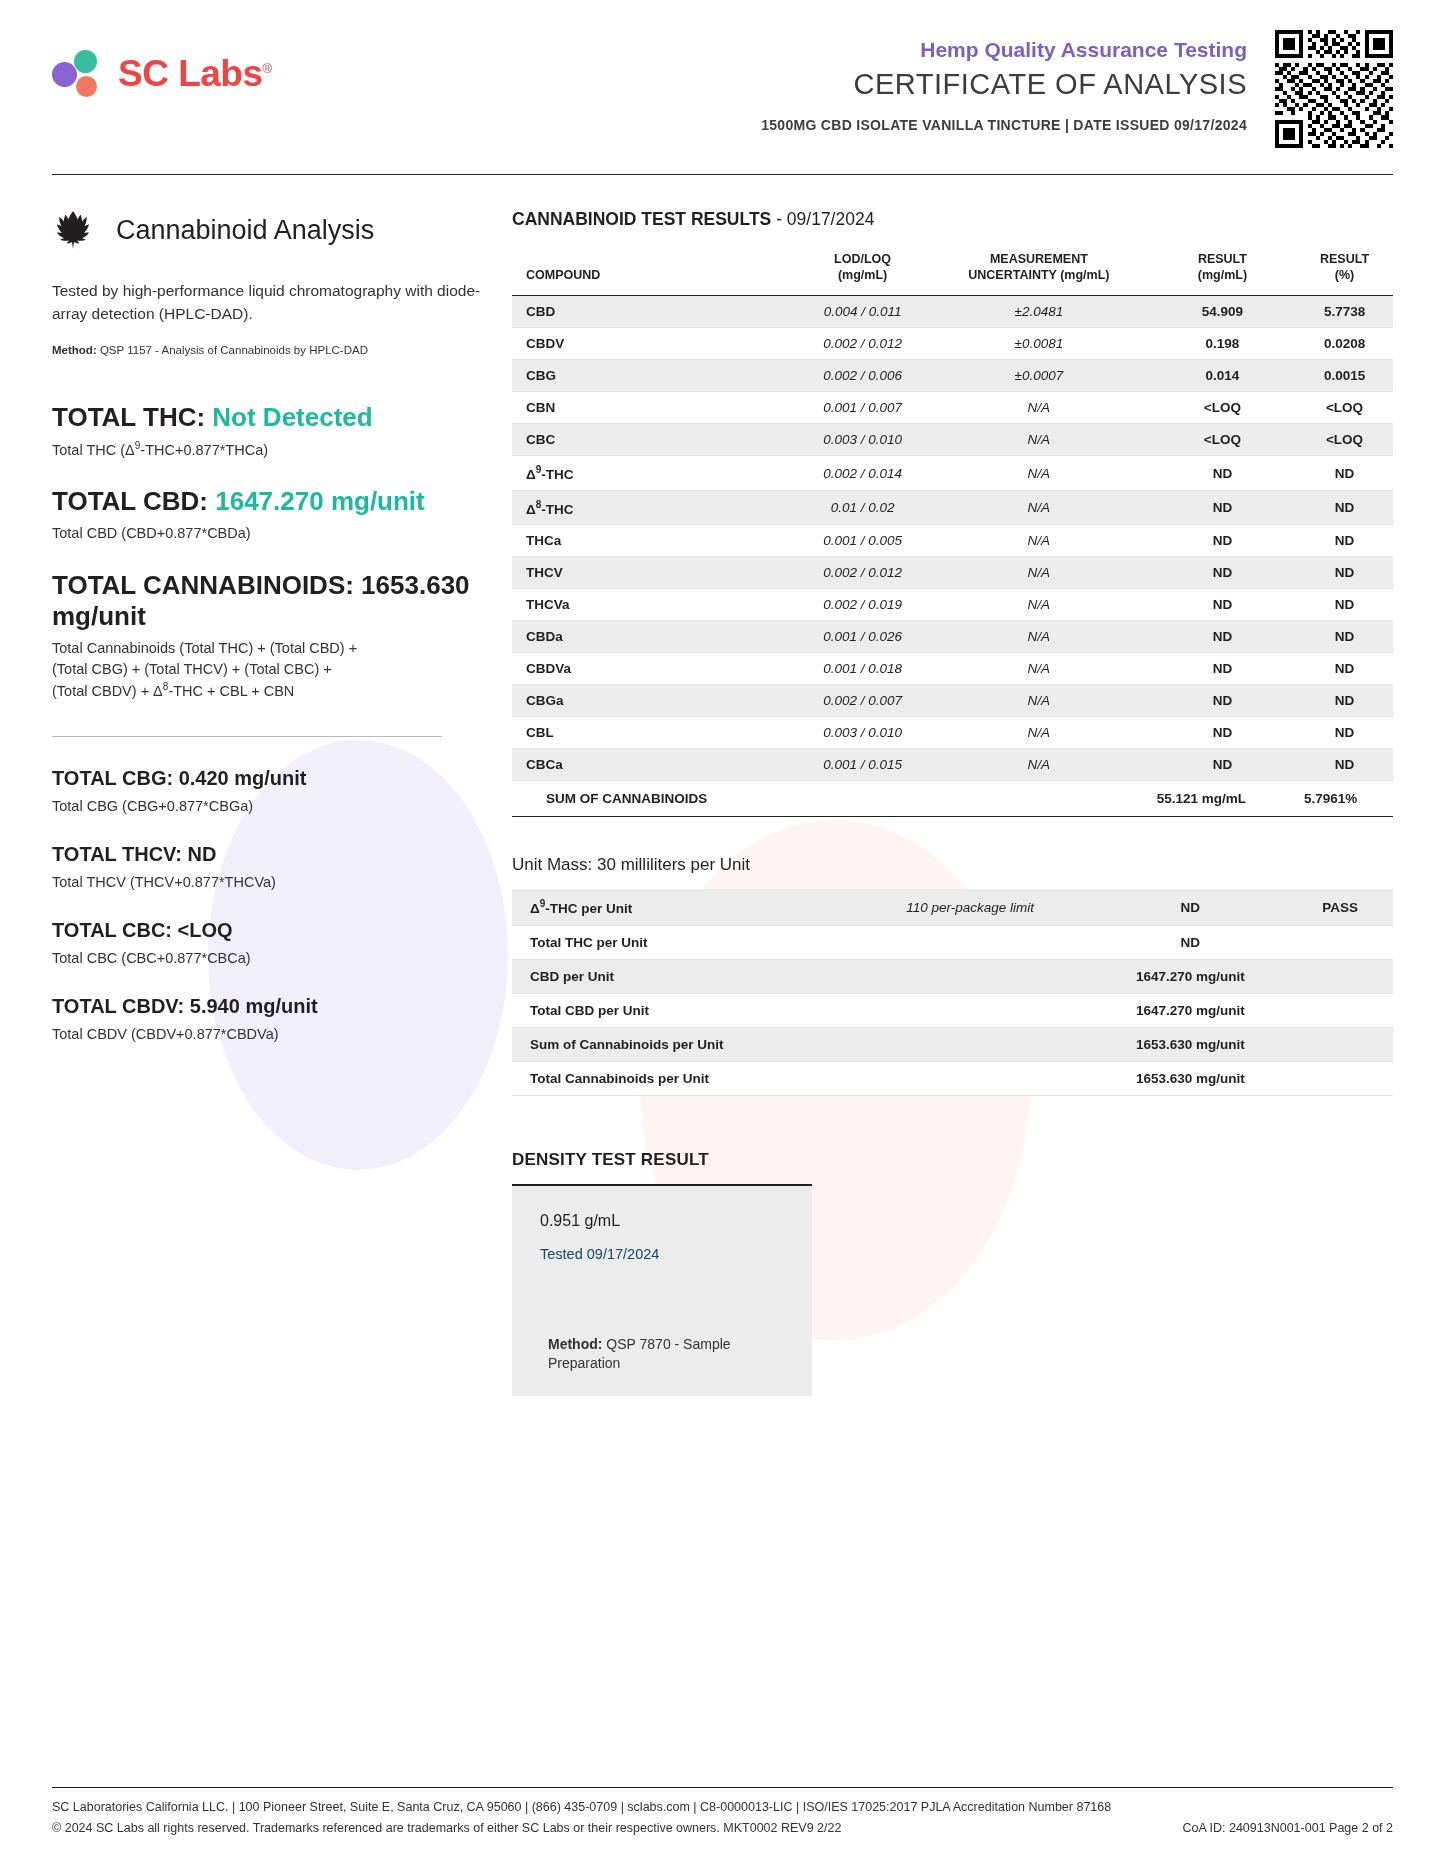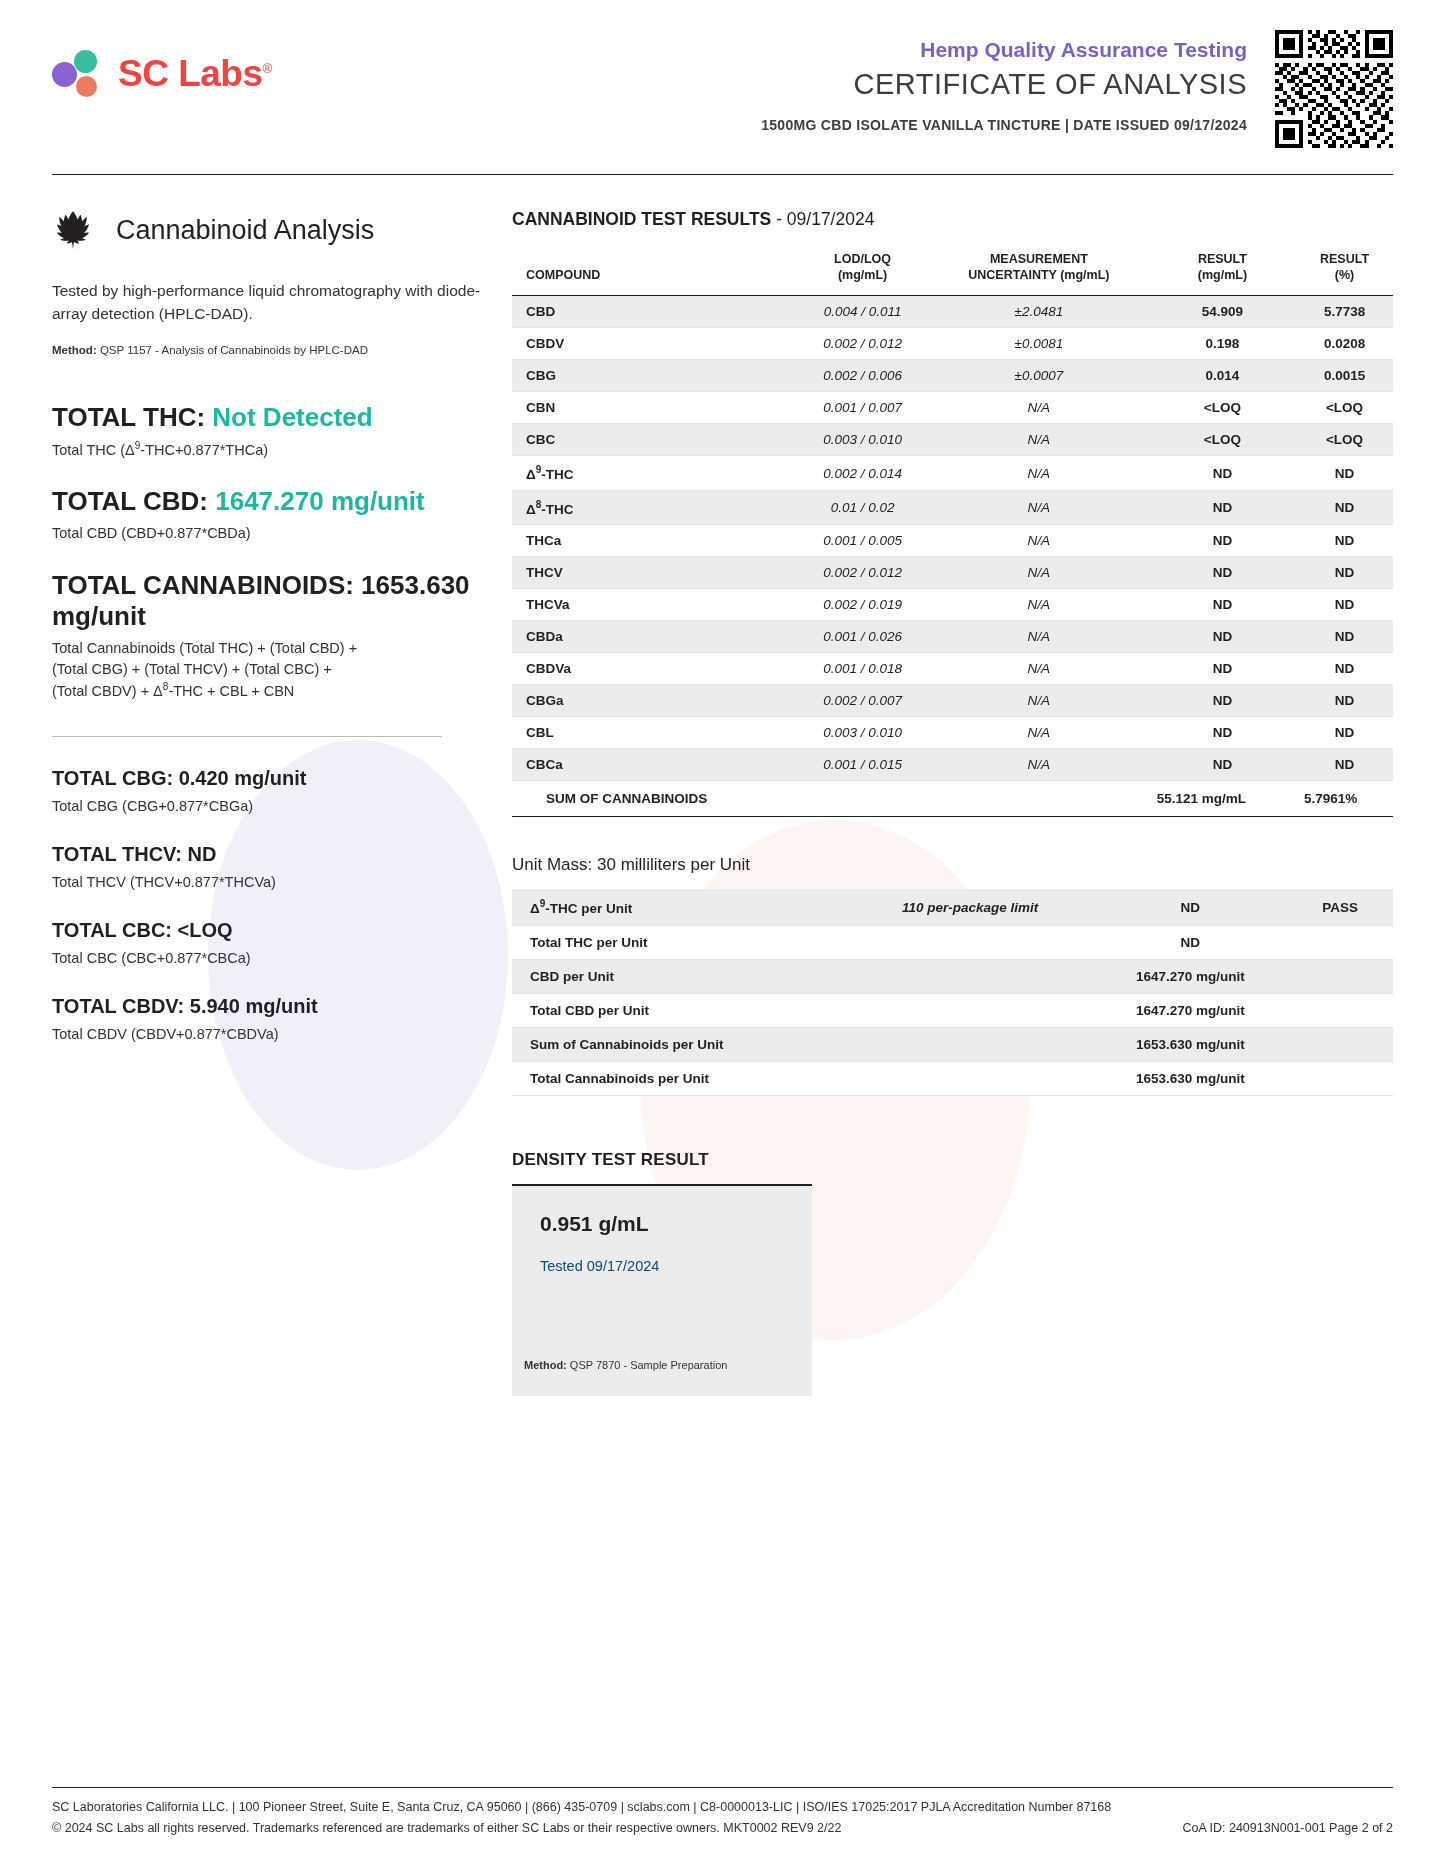--- a/index.html
+++ b/index.html
@@ -213,47 +213,47 @@
   }
   table.unit td {
     padding: 9px 8px;
     border-bottom: 1px solid #e3e3e3;
     text-align: center;
     font-weight: bold;
   }
   table.unit td.lbl { text-align: left; padding-left: 18px; }
   table.unit tr:nth-child(odd) td { background: #ececec; }
   table.unit tr:nth-child(even) td { background: #ffffff; }
-  table.unit td.limit { font-style: italic; font-weight: bold; }
+  table.unit td.limit { font-style: italic; font-weight: normal; }
   .col-lbl { width: 38%; }
   .col-lim { width: 28%; }
   .col-res { width: 22%; }
   .col-pass { width: 12%; }
 
   .density-title {
     font-size: 17px;
     font-weight: bold;
     margin: 54px 0 0 0;
     letter-spacing: .2px;
   }
   .density-card {
     width: 300px;
     background: #ececec;
     border-top: 2px solid #231f20;
     margin-top: 14px;
     padding: 26px 26px 26px 28px;
     min-height: 212px;
     position: relative;
   }
-  .density-val { font-size: 21px; font-weight: bold; margin-bottom: 22px; }
+  .density-val { font-size: 16px; font-weight: normal; margin-bottom: 16px; }
   .density-date { font-size: 14.5px; color: #0c4a6e; }
   .density-method {
     position: absolute;
-    left: 12px; bottom: 22px;
-    font-size: 11px;
+    left: 36px; bottom: 22px;
+    font-size: 14px;
     color: #333;
     line-height: 1.4;
     width: 230px;
   }
   .density-method b { font-weight: bold; }
 
   
   .footer {
     position: absolute;
     left: 52px; right: 52px;

